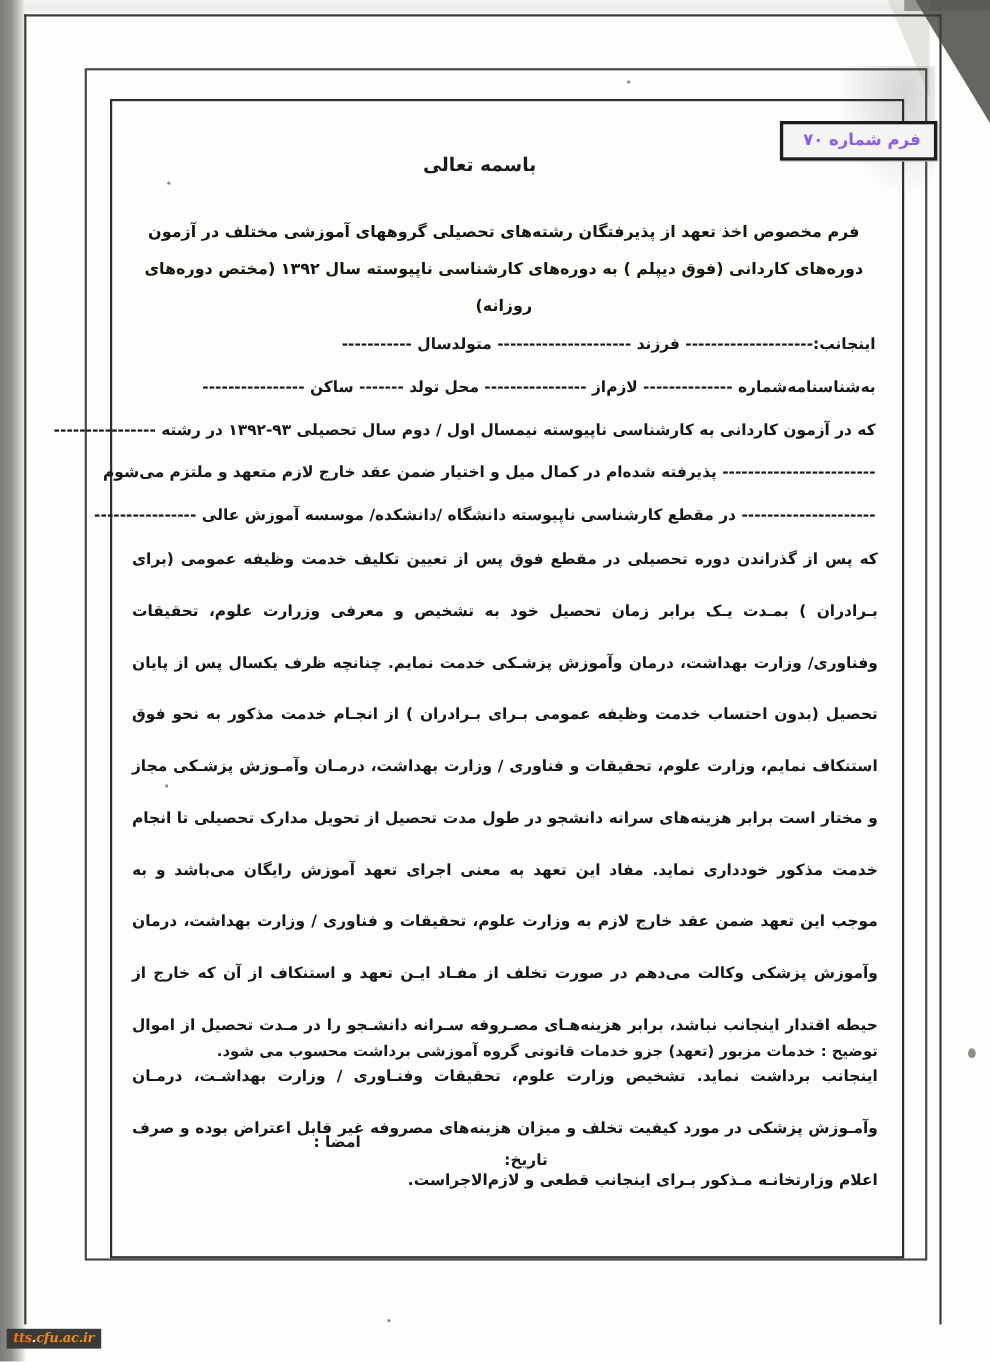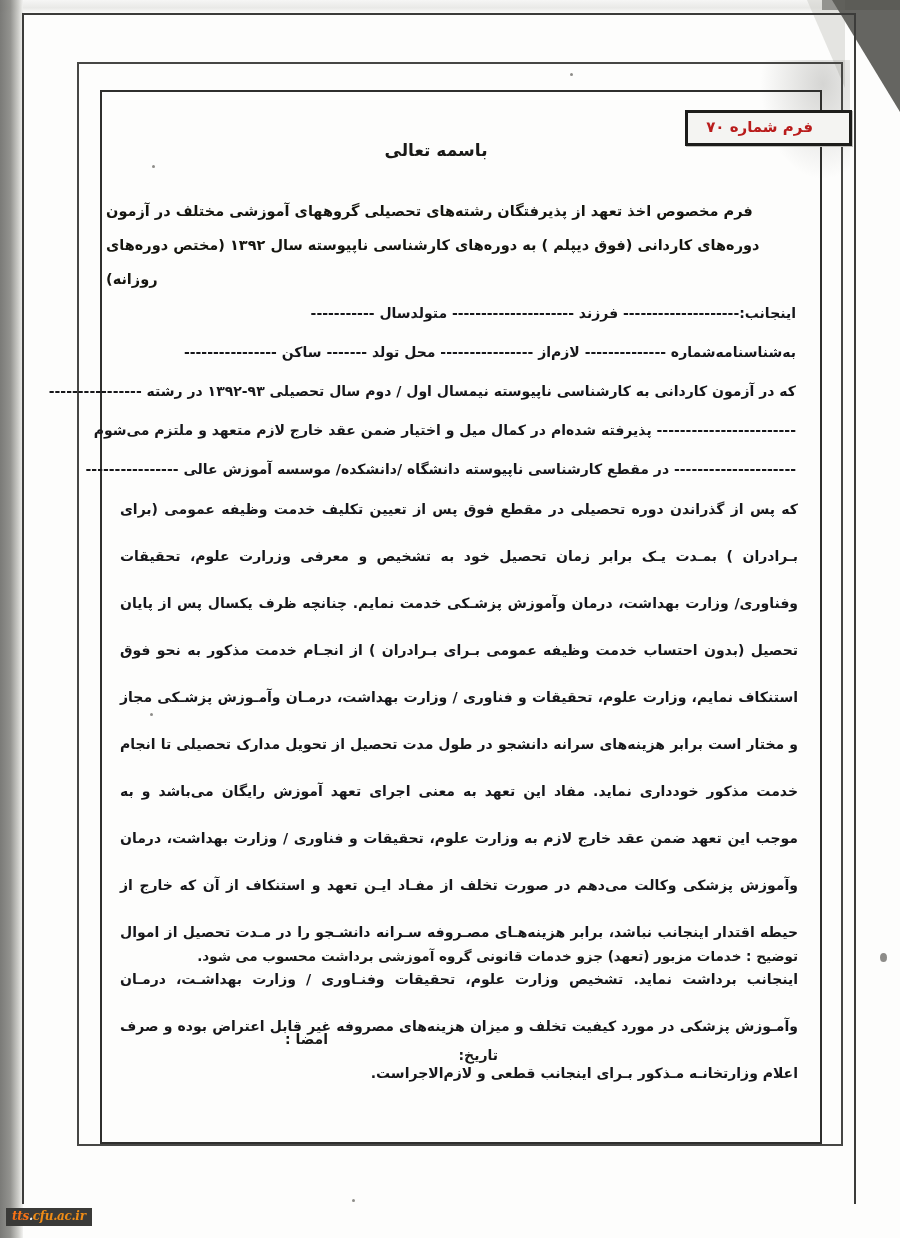--- a/index.html
+++ b/index.html
@@ -97,53 +97,53 @@
     width: 700px; height: 1036px;
     direction: rtl;
     color: #161615;
   }
 
   .formno-box {
     position: absolute;
     right: -42px;
     top: 14px;
     border: 3px solid #1d1d1b;
-    padding: 5px 36px 7px 18px;
+    padding: 5px 12px 7px 18px;
     background: #f4f4f2;
     font-family: "DejaVu Sans", sans-serif;
     font-weight: bold;
     font-size: 15px;
     letter-spacing: -.2px;
-    color: #b91c1c;
+    color: #8b5cf6;
     box-shadow: 1px 1px 0 #bfbfbb;
     text-align: right;
   }
 
   .bismillah {
     position: absolute;
     top: 44px;
     right: 0;
     width: 700px;
     text-align: center;
     font-size: 17px;
     font-weight: bold;
     color: #1a1a18;
     padding-right: 48px;
     box-sizing: border-box;
   }
 
   .doc-title {
     position: absolute;
     top: 98px;
-    right: 36px;
+    right: 18px;
     width: 668px;
     font-size: 14.5px;
     font-weight: bold;
     line-height: 34px;
-    text-align: left;
+    text-align: center;
     color: #15150f;
   }
 
   .fields {
     position: absolute;
     top: 198px;
     right: 14px;
     width: 676px;
     font-size: 14px;
     font-weight: bold;

